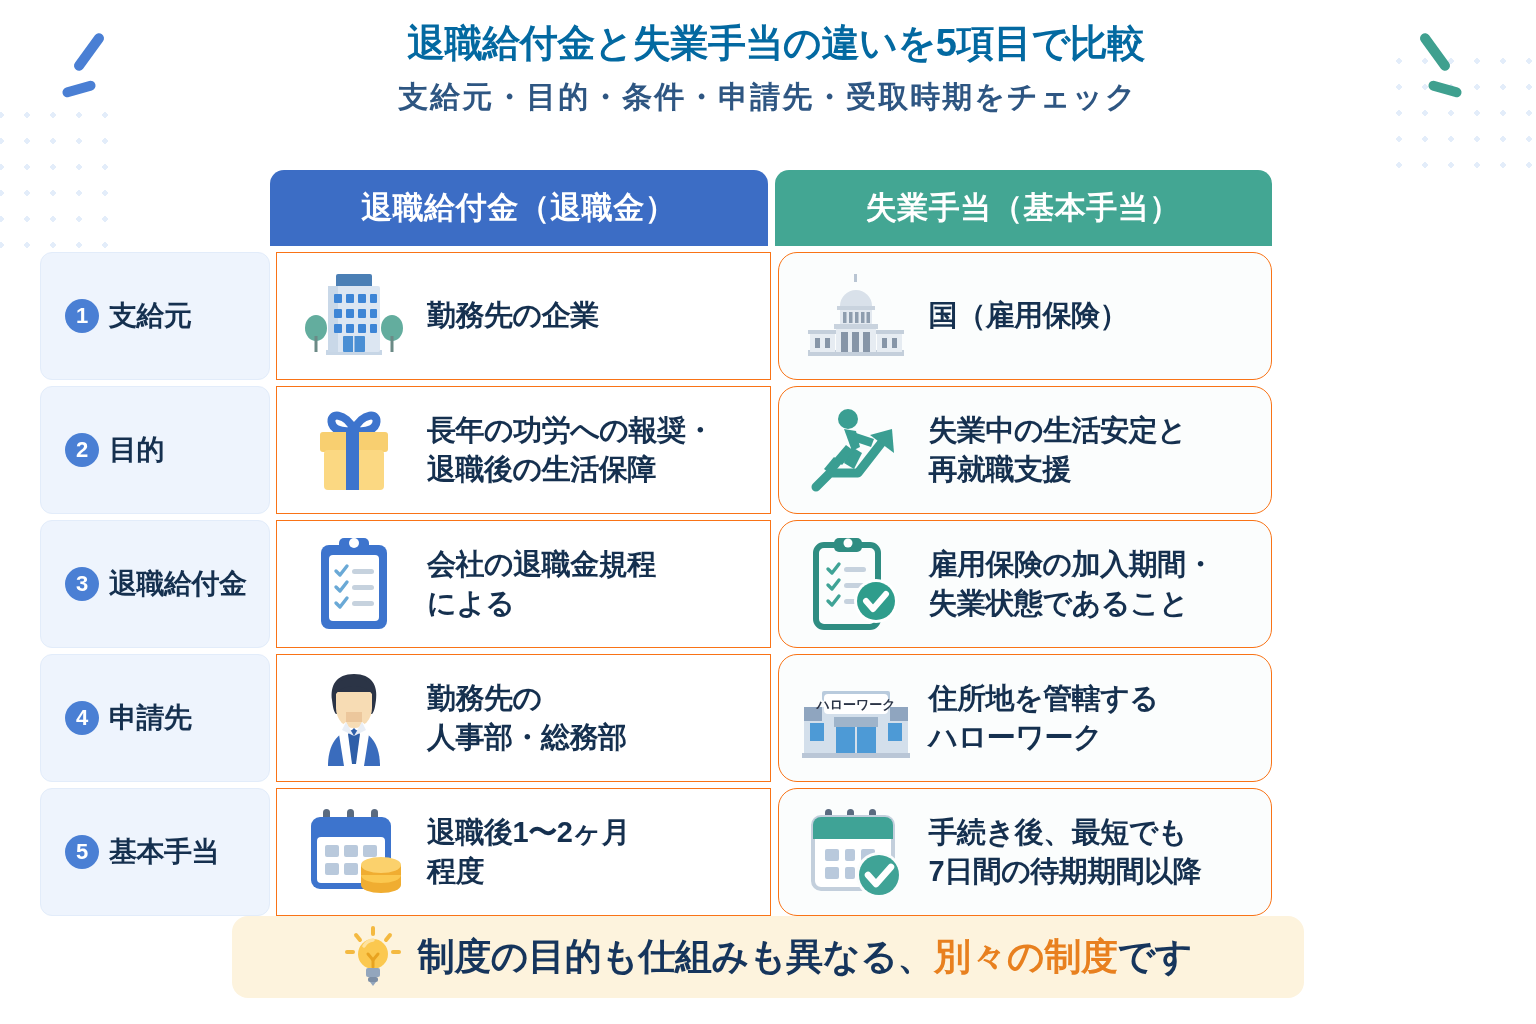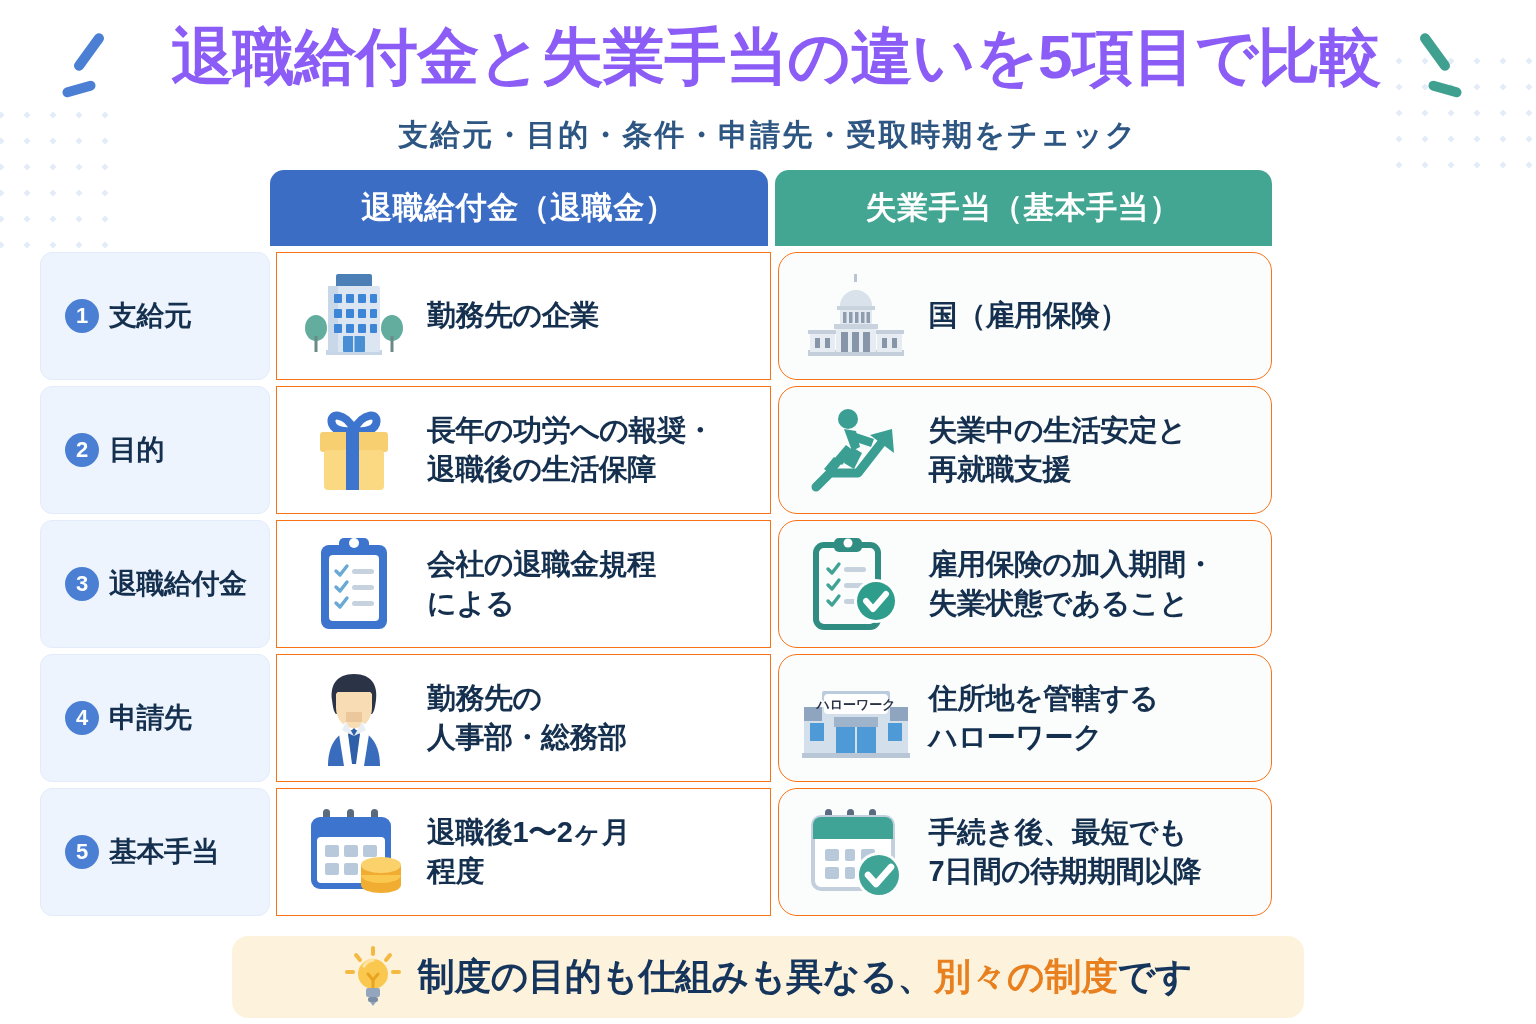--- a/index.html
+++ b/index.html
@@ -31,29 +31,29 @@
   .dash.teal { background: #3fa08f; }
 
   .d1 { left: 84px;  top: 30px; width: 10px; height: 44px; transform: rotate(36deg); }
   .d2 { left: 74px;  top: 72px; width: 10px; height: 34px; transform: rotate(74deg); }
   .d3 { right: 96px; top: 30px; width: 10px; height: 44px; transform: rotate(-36deg); }
   .d4 { right: 86px; top: 72px; width: 10px; height: 34px; transform: rotate(-74deg); }
 
   
   .header { text-align: center; padding-top: 22px; }
   .title {
-    font-size: 62px;
+    font-size: 38px;
     font-weight: 700;
     letter-spacing: -0.5px;
-    color: #8b5cf6;
+    color: #0369a1;
     line-height: 1.12;
     margin-left: 16px;
   }
   .subtitle {
-    margin-top: 24px;
+    margin-top: 12px;
     font-size: 30px;
     font-weight: 600;
     color: #2e5682;
     letter-spacing: 2px;
   }
 
   
   .table {
     position: absolute;
     left: 40px;
@@ -145,21 +145,21 @@
     font-weight: 600;
     line-height: 1.36;
     color: #15304f;
     letter-spacing: -0.5px;
   }
 
   
   .footer {
     position: absolute;
     left: 232px;
-    top: 936px;
+    top: 916px;
     width: 1072px;
     height: 82px;
     background: #fdf3dd;
     border-radius: 16px;
     display: flex;
     align-items: center;
     justify-content: center;
     gap: 16px;
     padding: 0 26px;
   }

